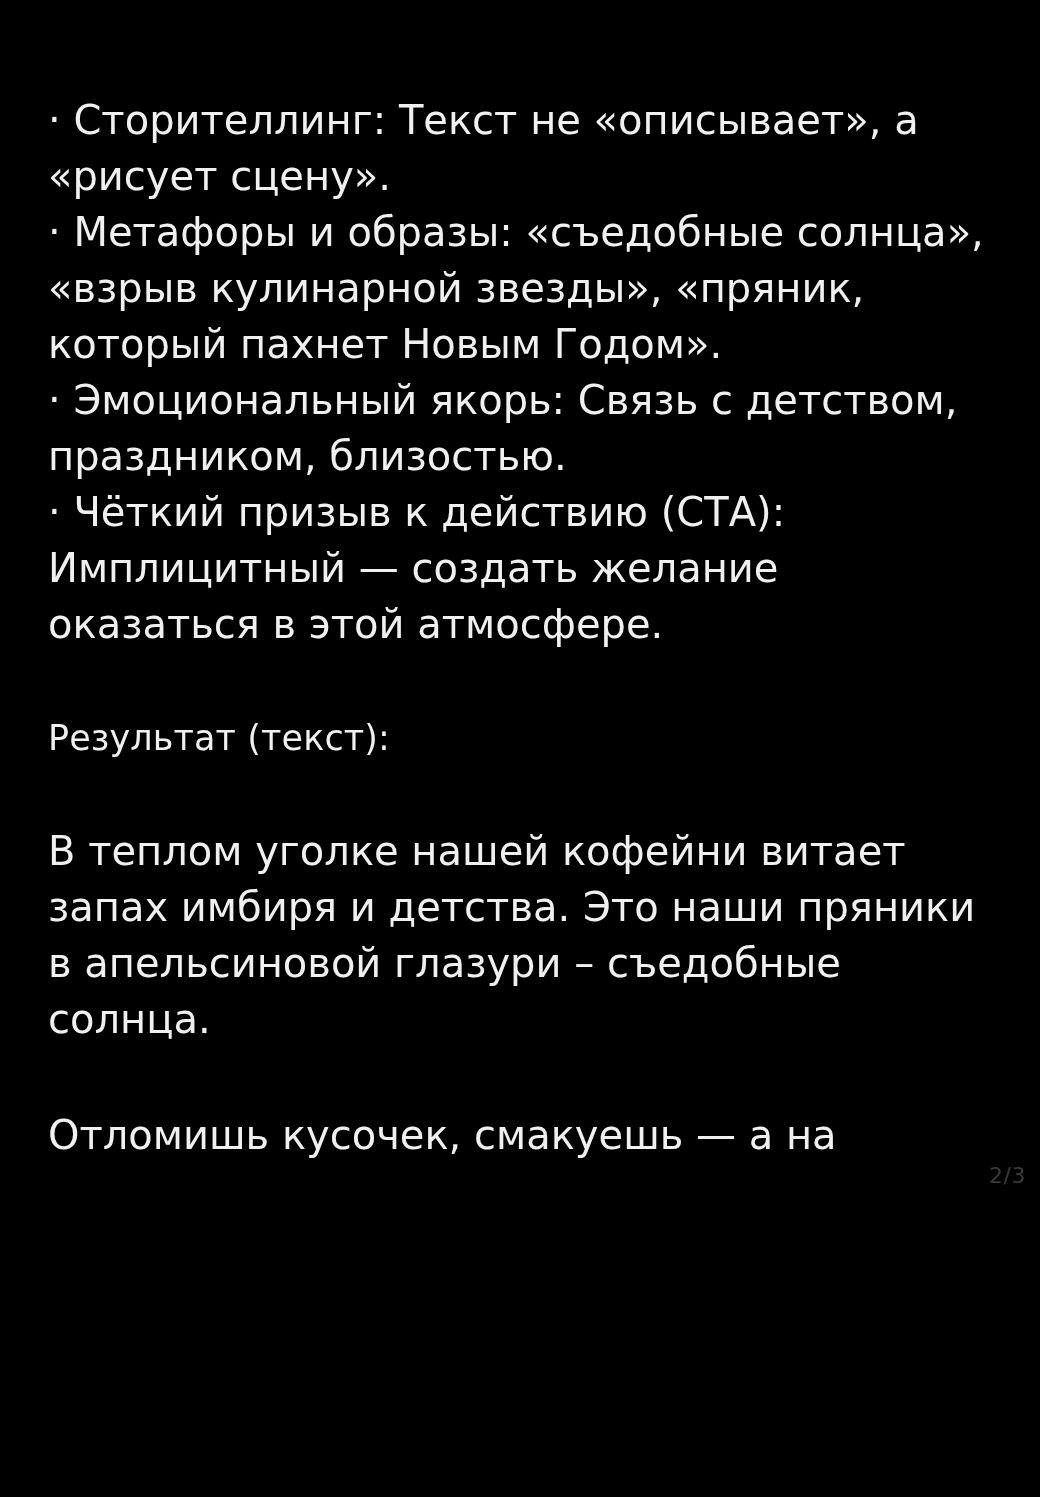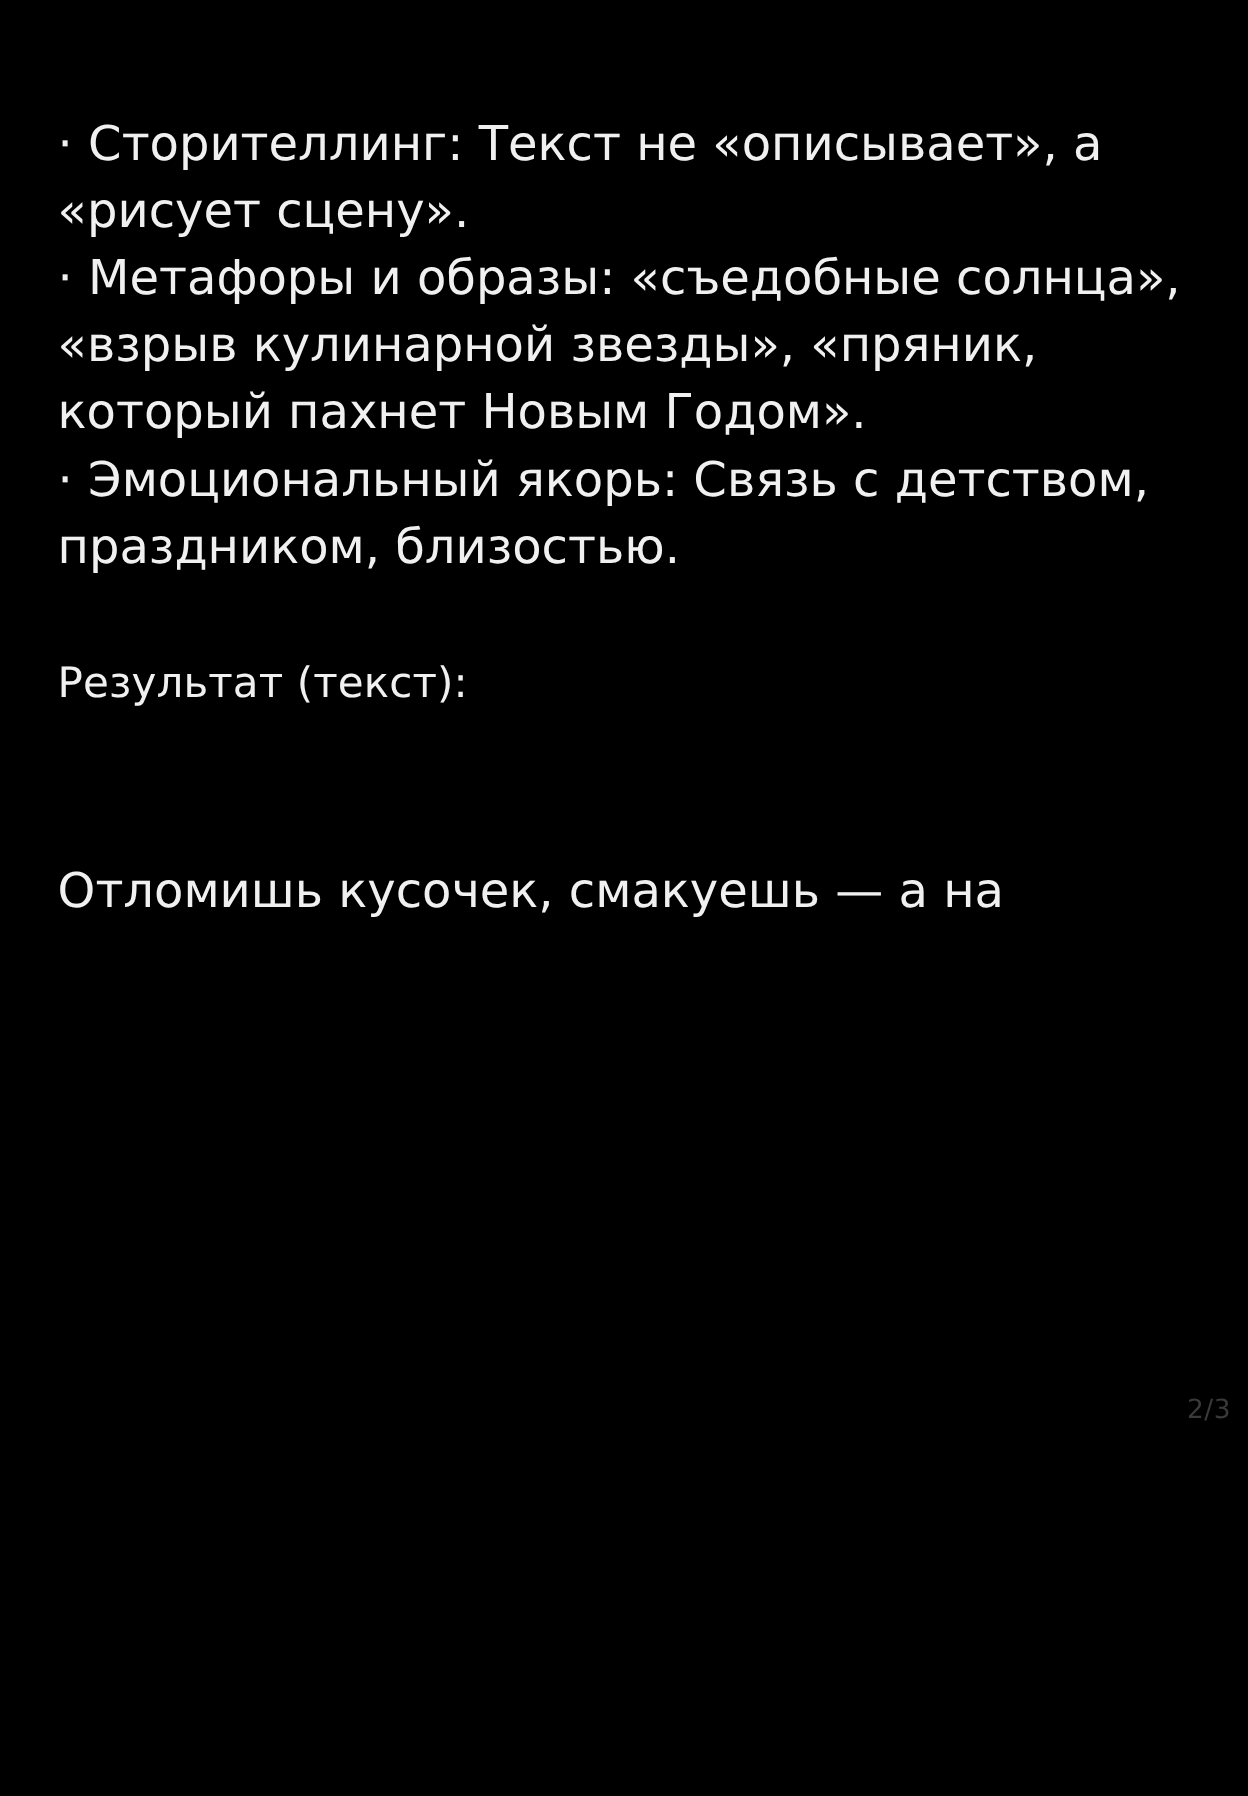--- a/index.html
+++ b/index.html
@@ -65,28 +65,30 @@
 </style>
 </head>
 <body>
 
 <div class="page">
 
   <div class="bullet-list">
     <div class="bullet-line">· Сторителлинг: Текст не «описывает», а «рисует сцену».</div>
     <div class="bullet-line">· Метафоры и образы: «съедобные солнца», «взрыв кулинарной звезды», «пряник, который пахнет Новым Годом».</div>
     <div class="bullet-line">· Эмоциональный якорь: Связь с детством, праздником, близостью.</div>
+    <div class="bullet-line">· Чёткий призыв к действию (СТА): Имплицитный — создать желание оказаться в этой атмосфере.</div>
   </div>
 
   <div class="spacer-lg"></div>
 
   <div class="block">Результат (текст):</div>
 
   <div class="spacer-md"></div>
 
+  <div class="para">В теплом уголке нашей кофейни витает запах имбиря и детства. Это наши пряники в апельсиновой глазури – съедобные солнца.</div>
 
   <div class="spacer-md"></div>
 
   <div class="para">Отломишь кусочек, смакуешь — а на</div>
 
   <div class="page-number">2/3</div>
 
 </div>
 
 </body></html>

